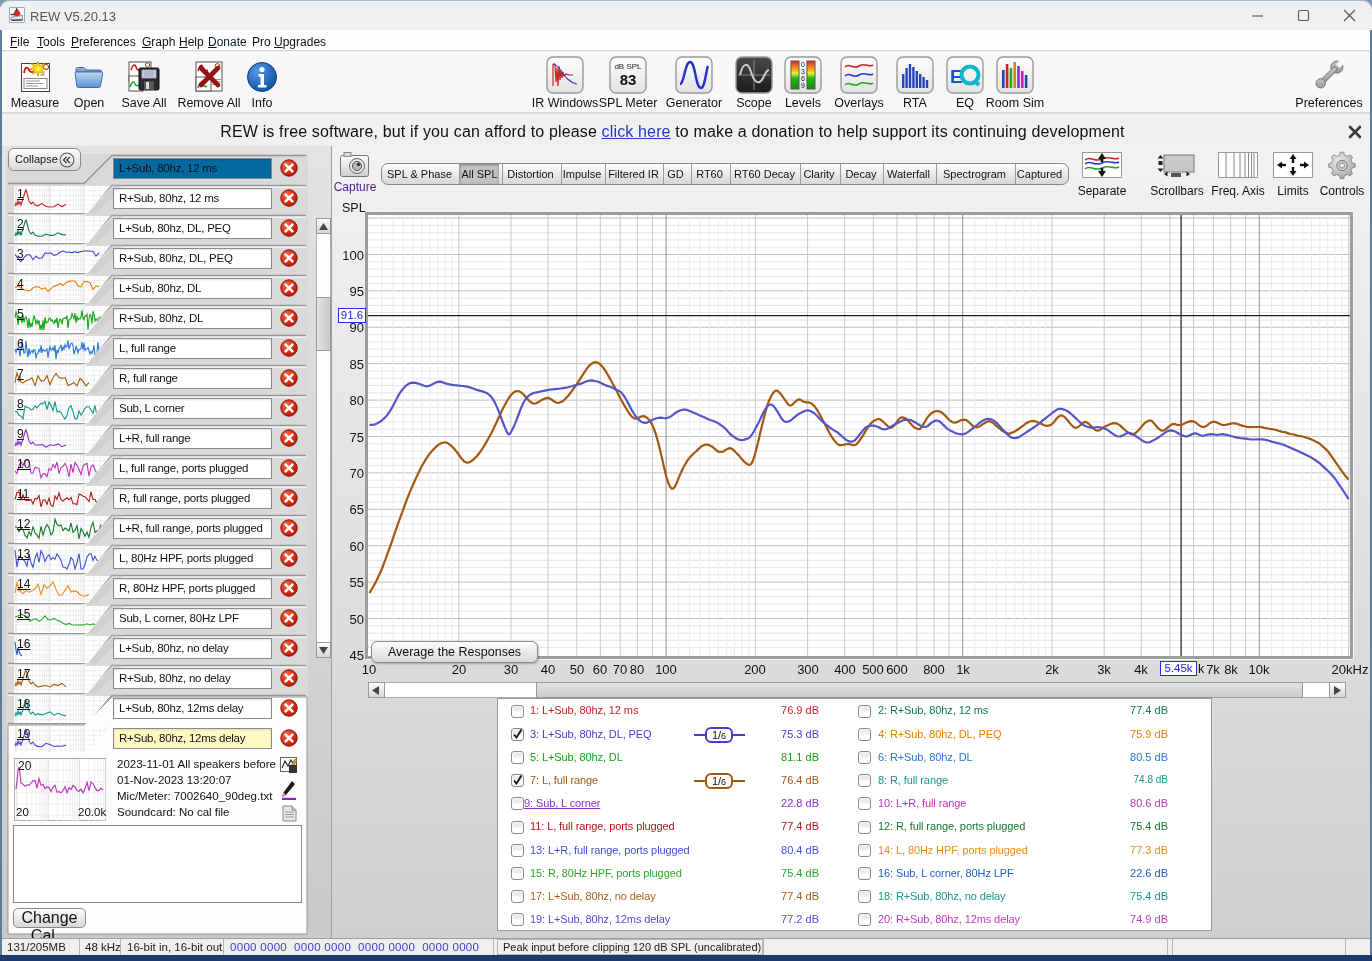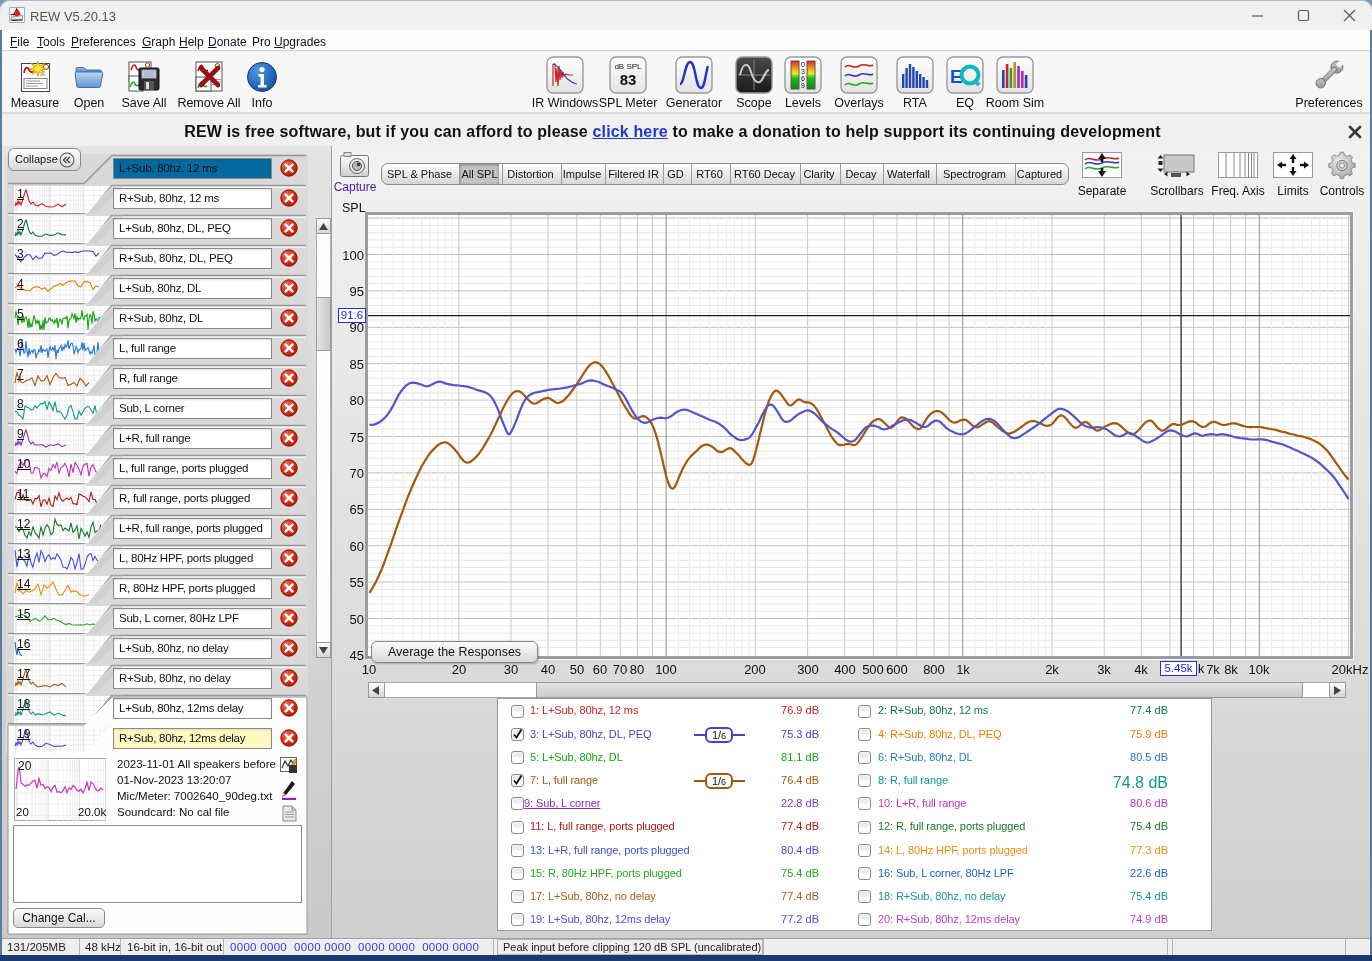--- a/index.html
+++ b/index.html
@@ -293,21 +293,21 @@
     </defs>
 <g transform="rotate(45 17 17)">
 <circle cx="17" cy="7" r="5.4" fill="url(#wg)" stroke="#6e6e6e" stroke-width="0.8"></circle>
 <rect x="14.9" y="8" width="4.2" height="20" rx="1.8" fill="url(#wg)" stroke="#6e6e6e" stroke-width="0.8"></rect>
 <circle cx="17" cy="27.5" r="4.2" fill="url(#wg)" stroke="#6e6e6e" stroke-width="0.8"></circle>
 <rect x="14.7" y="-0.5" width="4.6" height="6.5" fill="#f7f7f7"></rect>
 </g>
   </svg>
 <div class="abs" style="left:1269px;top:96px;width:120px;text-align:center;font-size:12.5px;color:#111;">Preferences</div>
 <div class="abs" style="left:2px;top:116px;width:1368px;height:30px;background:#f0f0f0;"></div>
-<div class="abs" style="left:0px;top:123px;width:1345px;text-align:center;font-size:16px;letter-spacing:0.15px;font-weight:bold;color:#111;">REW is free software, but if you can afford to please <a style="color:#2138c8;text-decoration:underline;">click here</a> to make a donation to help support its continuing development</div>
+<div class="abs" style="left:0px;top:123px;width:1345px;text-align:center;font-size:16px;letter-spacing:0.15px;font-weight:normal;color:#111;">REW is free software, but if you can afford to please <a style="color:#2138c8;text-decoration:underline;">click here</a> to make a donation to help support its continuing development</div>
 <svg class="abs" style="left:1348px;top:125px;" width="14" height="14" viewBox="0 0 14 14">
     <g stroke="#3a3a3a" stroke-width="2.6" stroke-linecap="round">
       <line x1="2" y1="2" x2="12" y2="12"></line>
       <line x1="12" y1="2" x2="2" y2="12"></line>
     </g>
   </svg>
 <div class="abs" style="left:2px;top:146px;width:330px;height:792px;background:linear-gradient(#e3e3e3,#c9c9c9);"></div>
 <div class="abs" style="left:331px;top:146px;width:1px;height:792px;background:#9f9f9f;"></div>
 <svg class="abs" style="left:2px;top:146px;" width="330px" height="792" viewBox="0 0 330 792">
     <rect x="4" y="8" width="302" height="600" fill="#d9d9d9"></rect>
@@ -1414,21 +1414,21 @@
 <svg class="abs" style="left:282px;top:805px;" width="15" height="17" viewBox="0 0 15 17">
 <path d="M1,1 L10,1 L14,5 L14,16 L1,16 Z" fill="#e8e8e8" stroke="#888"></path>
 <path d="M10,1 L10,5 L14,5" fill="#ccc" stroke="#888"></path>
 <g stroke="#999">
       <line x1="3" y1="7" x2="12" y2="7"></line>
       <line x1="3" y1="9.5" x2="12" y2="9.5"></line>
       <line x1="3" y1="12" x2="12" y2="12"></line>
     </g>
   </svg>
 <div class="abs" style="left:13px;top:825px;width:289px;height:78px;background:#fff;border:1px solid #8a8a8a;"></div>
-<div class="abs" style="left:13px;top:908px;width:92px;height:20px;background:linear-gradient(#fdfdfd,#d8d8d8);border:1px solid #8a8a8a;border-radius:5px;font-size:12px;color:#111;text-align:center;line-height:18px;">Change Cal...</div>
+<div class="abs" style="left:13px;top:908px;width:73px;height:20px;background:linear-gradient(#fdfdfd,#d8d8d8);border:1px solid #8a8a8a;border-radius:5px;font-size:16px;color:#111;text-align:center;line-height:18px;">Change Cal...</div>
 <div class="abs" style="left:332px;top:146px;width:1038px;height:792px;background:linear-gradient(#f2f2f2,#cfcfcf);"></div>
 <svg class="abs" style="left:340px;top:152px;" width="29" height="25" viewBox="0 0 29 25">
 <rect x="0.5" y="3.5" width="28" height="21" rx="2" fill="url(#camg)" stroke="#777"></rect>
 <defs>
       <linearGradient id="camg" x1="0" y1="0" x2="0" y2="1">
         <stop offset="0" stop-color="#fdfdfd"></stop>
         <stop offset="1" stop-color="#cfcfcf"></stop>
       </linearGradient>
     </defs>
 <rect x="4" y="0.5" width="7" height="4" fill="#ddd" stroke="#888"></rect>
@@ -1746,21 +1746,21 @@
     <rect x="1.5" y="1.5" width="10" height="5" rx="2" fill="#ececec"></rect>
     <path d="M3,6.5 L5.5,9.5 L10.5,1.5" fill="none" stroke="#111" stroke-width="1.8"></path>
   </svg>
 <div class="abs" style="left:530px;top:774px;font-size:11px;letter-spacing:-0.1px;color:#a2590e;white-space:nowrap;">7: L, full range</div>
 <div class="abs" style="left:739px;top:774px;width:80px;text-align:right;font-size:11px;color:#a2590e;">76.4 dB</div>
 <svg class="abs" style="left:858px;top:774px;" width="13" height="13" viewBox="0 0 13 13">
     <rect x="0.5" y="0.5" width="12" height="12" rx="2.5" fill="#fff" stroke="#8a8a8a"></rect>
     <rect x="1.5" y="1.5" width="10" height="5" rx="2" fill="#ececec"></rect>
   </svg>
 <div class="abs" style="left:878px;top:774px;font-size:11px;letter-spacing:-0.1px;color:#0f9a8a;white-space:nowrap;">8: R, full range</div>
-<div class="abs" style="left:1088px;top:774px;width:80px;text-align:right;font-size:16px;color:#0f9a8a;">74.8 dB</div>
+<div class="abs" style="left:1088px;top:774px;width:80px;text-align:right;font-size:10px;color:#0f9a8a;">74.8 dB</div>
 <div class="abs" style="left:694px;top:780px;width:13px;height:2.4px;background:#a2590e;"></div>
 <div class="abs" style="left:731px;top:780px;width:14px;height:2.4px;background:#a2590e;"></div>
 <div class="abs" style="left:705px;top:773px;width:28px;height:16px;background:#fff;border:2px solid #a2590e;border-radius:6px;font-size:11px;color:#111;text-align:center;line-height:12px;">1/<span style="font-size:9px;">6</span></div>
 <svg class="abs" style="left:511px;top:797px;" width="13" height="13" viewBox="0 0 13 13">
     <rect x="0.5" y="0.5" width="12" height="12" rx="2.5" fill="#fff" stroke="#8a8a8a"></rect>
     <rect x="1.5" y="1.5" width="10" height="5" rx="2" fill="#ececec"></rect>
   </svg>
 <div class="abs" style="left:524px;top:797px;font-size:11px;letter-spacing:-0.1px;color:#8a30c8;white-space:nowrap;text-decoration:underline;">9: Sub, L corner</div>
 <div class="abs" style="left:739px;top:797px;width:80px;text-align:right;font-size:11px;color:#8a30c8;">22.8 dB</div>
 <svg class="abs" style="left:858px;top:797px;" width="13" height="13" viewBox="0 0 13 13">

